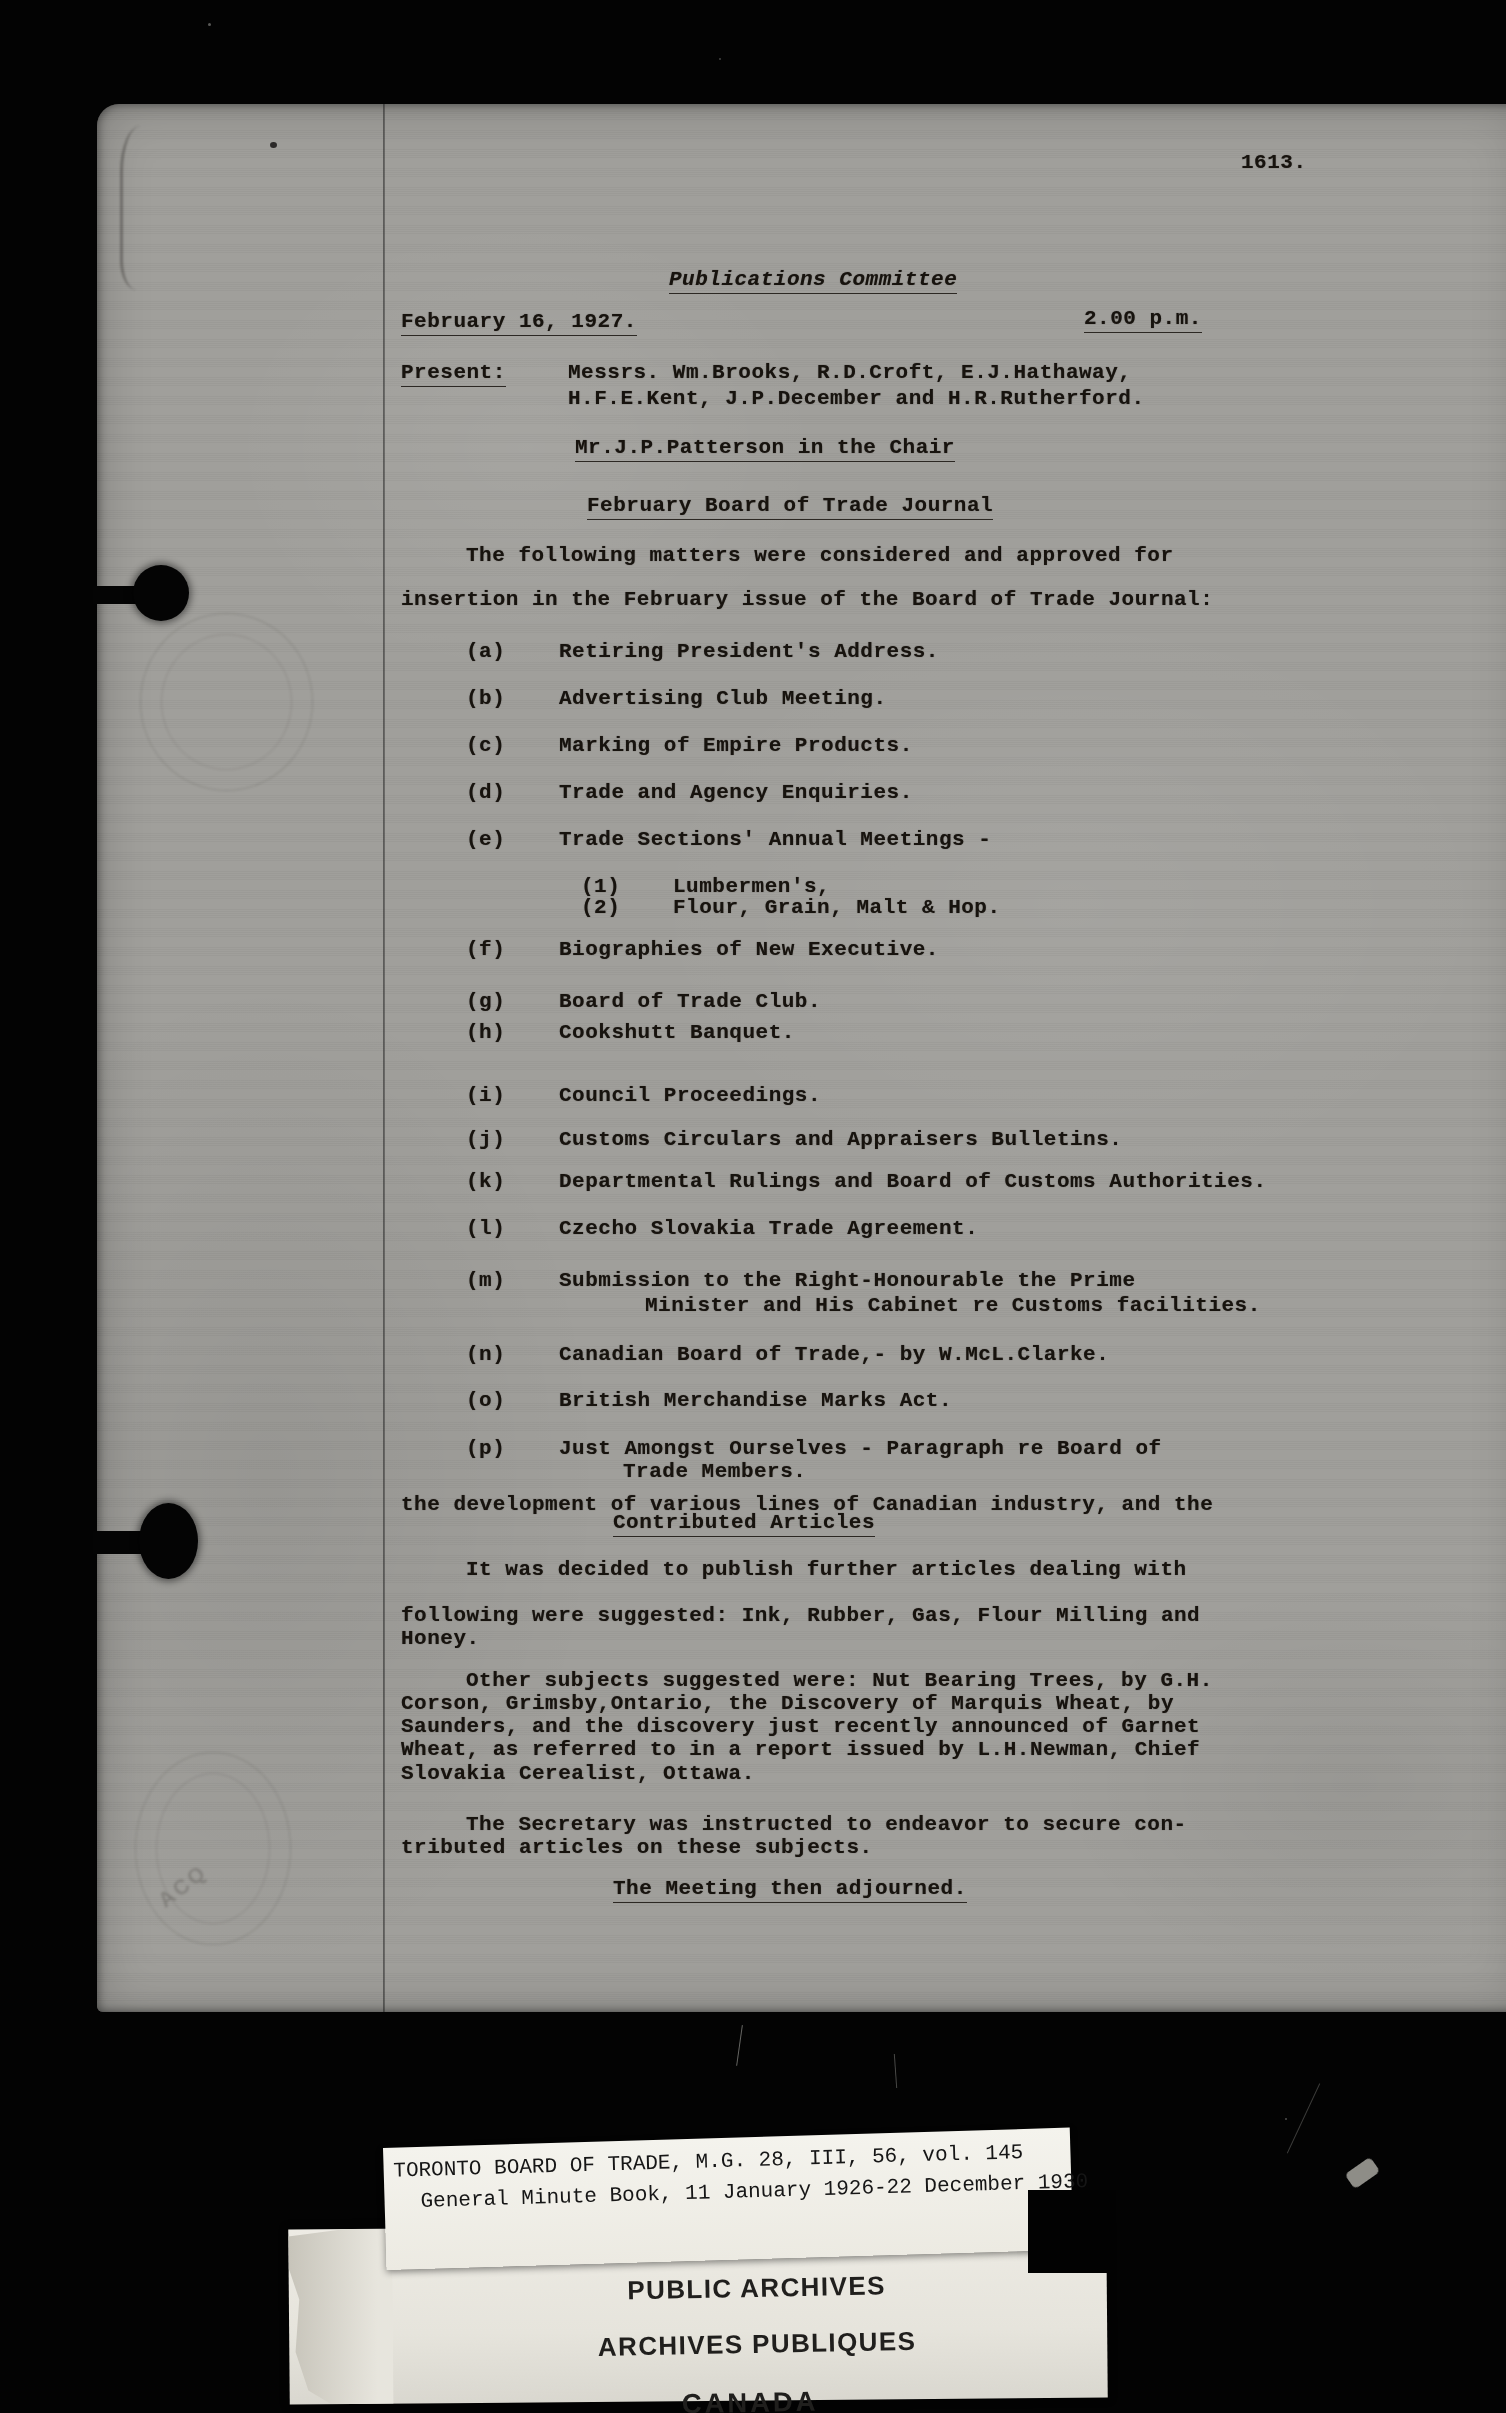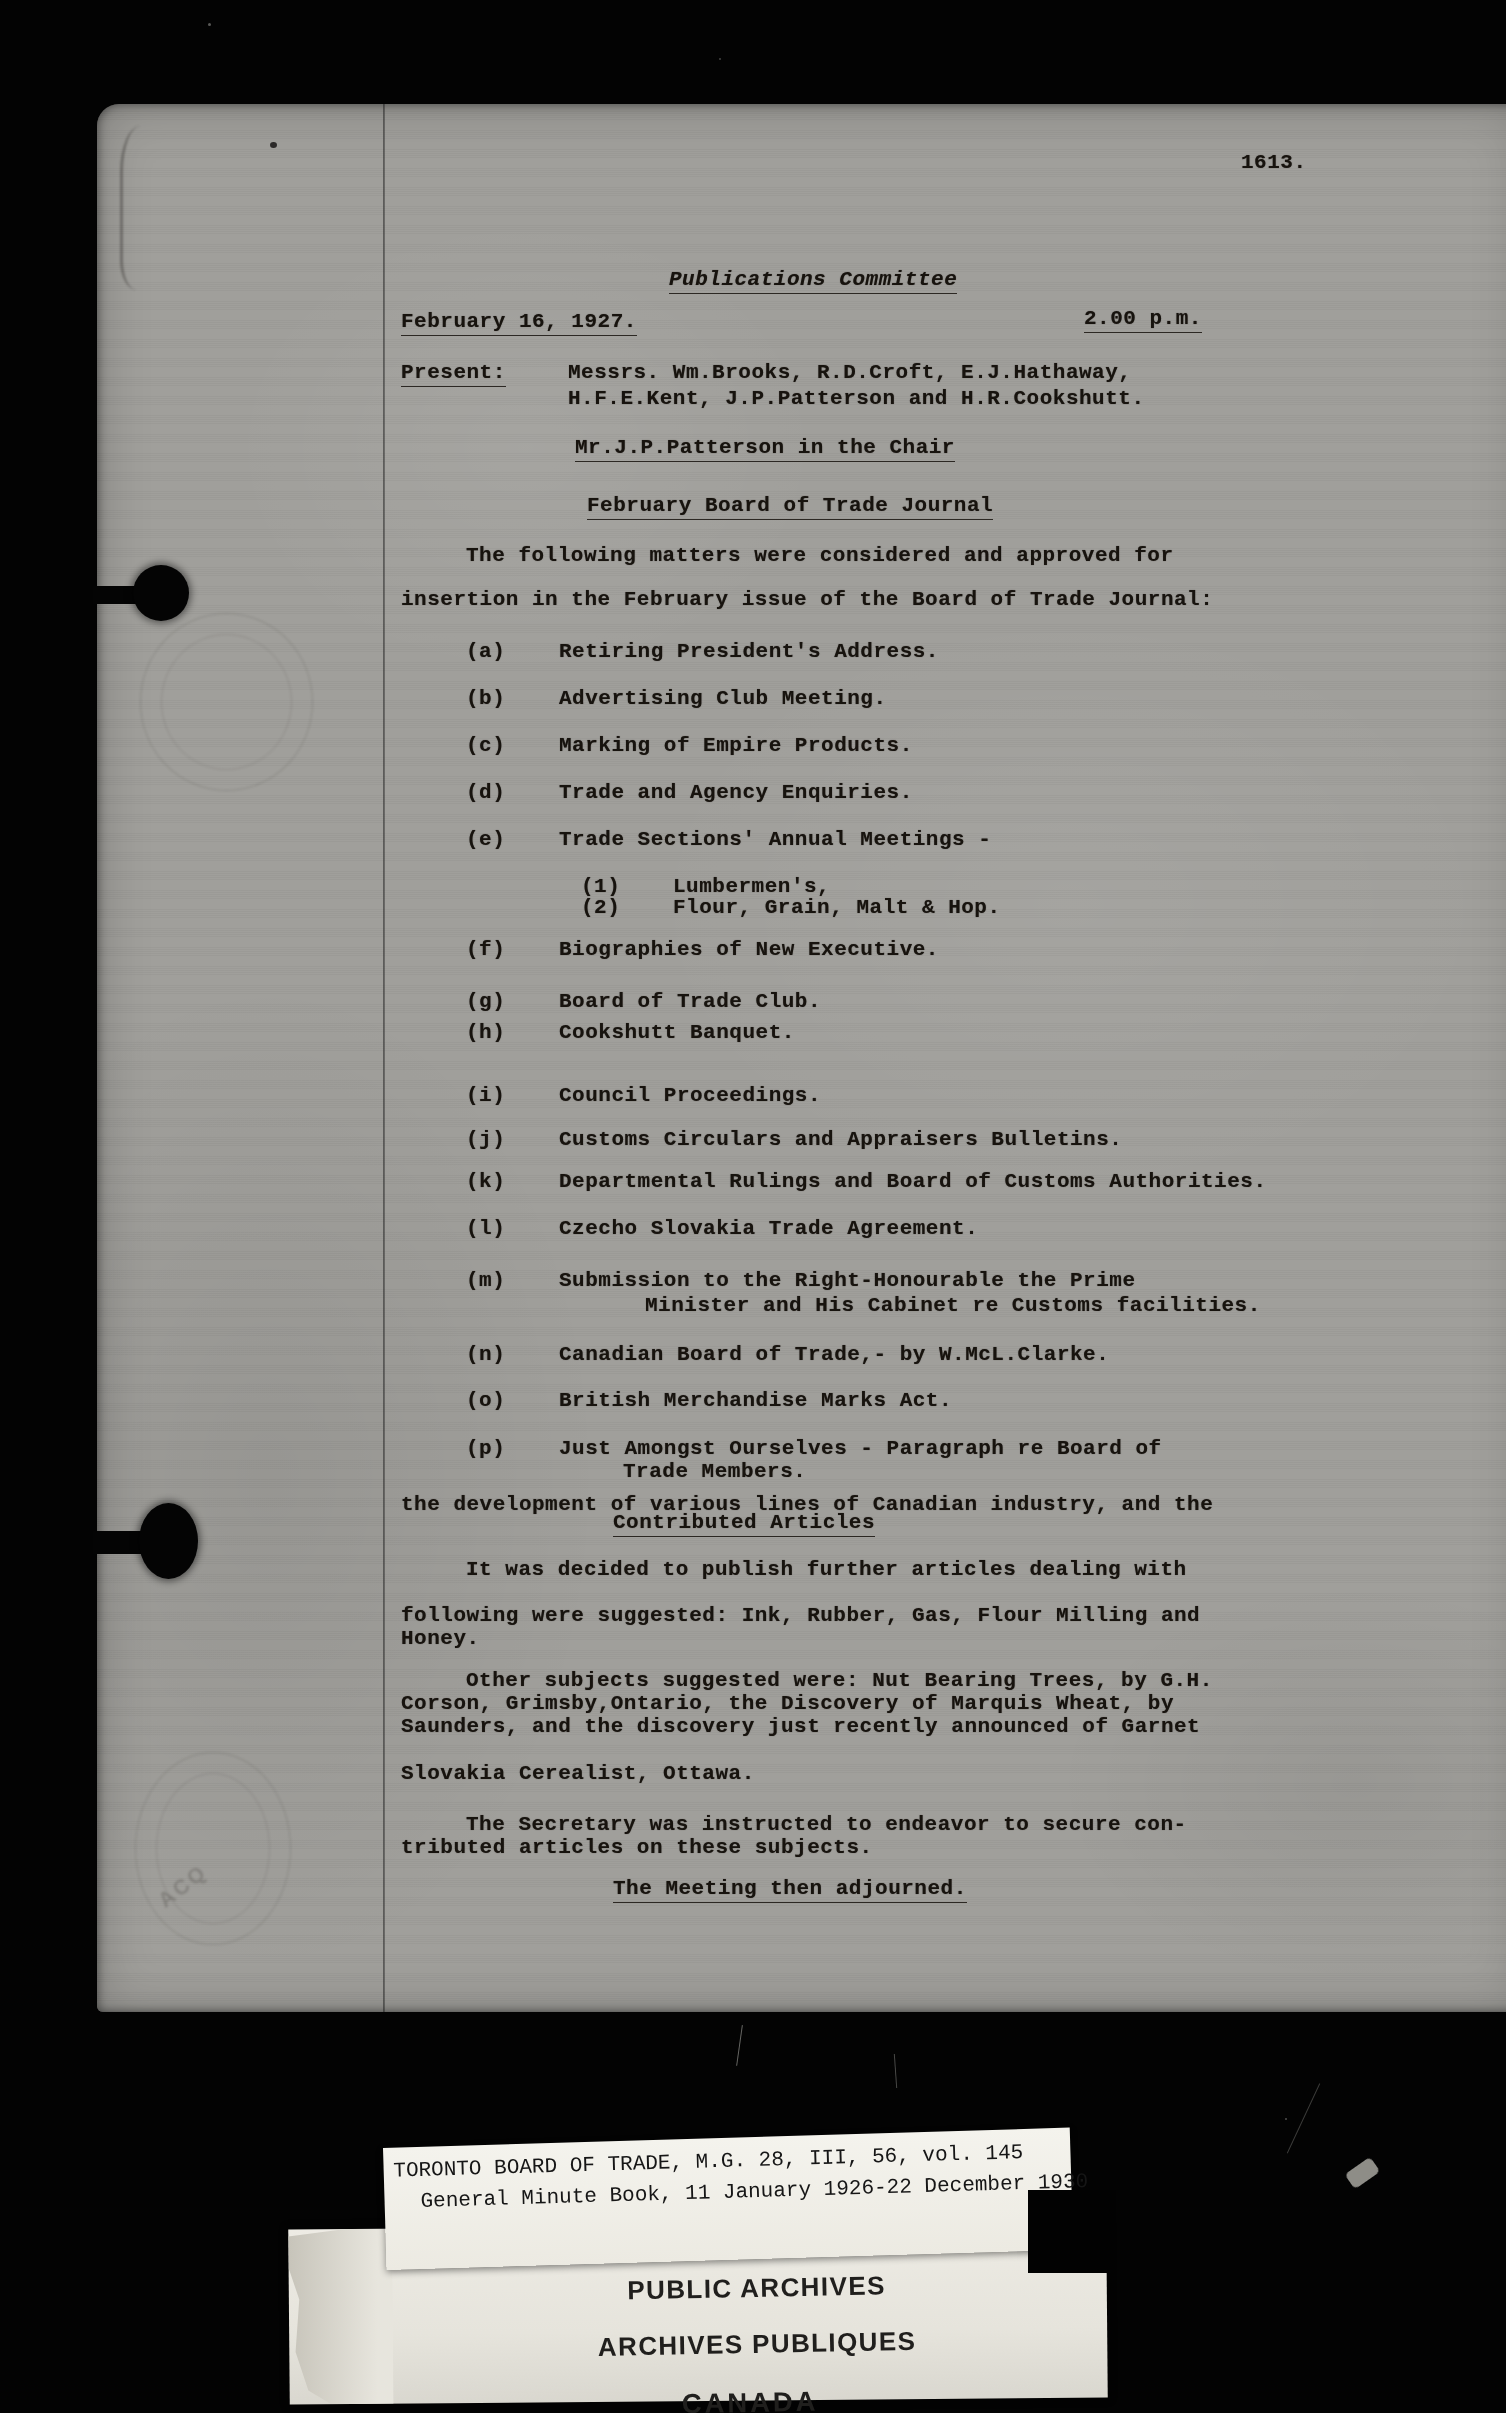--- a/index.html
+++ b/index.html
@@ -111,21 +111,21 @@
 
   <div class="tw" style="left:1144px; top:46px;">1613.</div>
 
   <div class="tw" style="left:572px; top:163px;font-style:italic;"><span class="u">Publications Committee</span></div>
 
   <div class="tw" style="left:304px; top:205px;"><span class="u">February 16, 1927.</span></div>
   <div class="tw" style="left:987px; top:202px;"><span class="u">2.00 p.m.</span></div>
 
   <div class="tw" style="left:304px; top:256px;"><span class="u">Present:</span></div>
   <div class="tw" style="left:471px; top:256px;">Messrs. Wm.Brooks, R.D.Croft, E.J.Hathaway,</div>
-  <div class="tw" style="left:471px; top:282px;">H.F.E.Kent, J.P.Patterson and H.R.Cookshutt.</div>
+  <div class="tw" style="left:471px; top:282px;">H.F.E.Kent, J.P.December and H.R.Rutherford.</div>
 
   <div class="tw" style="left:478px; top:331px;"><span class="u">Mr.J.P.Patterson in the Chair</span></div>
 
   <div class="tw" style="left:490px; top:389px;"><span class="u">February Board of Trade Journal</span></div>
 
   <div class="tw" style="left:369px; top:439px;">The following matters were considered and approved for</div>
   <div class="tw" style="left:304px; top:483px;">insertion in the February issue of the Board of Trade Journal:</div>
 
   <div class="tw item" style="top:535px;"><span class="lab">(a)</span><span>Retiring President's Address.</span></div>
   <div class="tw item" style="top:582px;"><span class="lab">(b)</span><span>Advertising Club Meeting.</span></div>
@@ -151,20 +151,21 @@
   <div class="tw" style="left:516px; top:1406px;"><span class="u">Contributed Articles</span></div>
 
   <div class="tw" style="left:369px; top:1453px;">It was decided to publish further articles dealing with</div>
   <div class="tw" style="left:304px; top:1388px;">the development of various lines of Canadian industry, and the</div>
   <div class="tw" style="left:304px; top:1499px;">following were suggested: Ink, Rubber, Gas, Flour Milling and</div>
   <div class="tw" style="left:304px; top:1522px;">Honey.</div>
 
   <div class="tw" style="left:369px; top:1564px;">Other subjects suggested were: Nut Bearing Trees, by G.H.</div>
   <div class="tw" style="left:304px; top:1587px;">Corson, Grimsby,Ontario, the Discovery of Marquis Wheat, by</div>
   <div class="tw" style="left:304px; top:1610px;">Saunders, and the discovery just recently announced of Garnet</div>
+  <div class="tw" style="left:304px; top:1633px;">Wheat, as referred to in a report issued by L.H.Newman, Chief</div>
   <div class="tw" style="left:304px; top:1657px;">Slovakia Cerealist, Ottawa.</div>
 
   <div class="tw" style="left:369px; top:1708px;">The Secretary was instructed to endeavor to secure con-</div>
   <div class="tw" style="left:304px; top:1731px;">tributed articles on these subjects.</div>
 
   <div class="tw" style="left:516px; top:1772px;"><span class="u">The Meeting then adjourned.</span></div>
 
   <div class="stamp" style="left:43px; top:509px; width:171px; height:176px;"></div>
   <div class="stamp" style="left:38px; top:1648px; width:154px; height:191px;">
     <span class="stamp-text" style="left:19.3px; top:121px;">ACQ</span>

